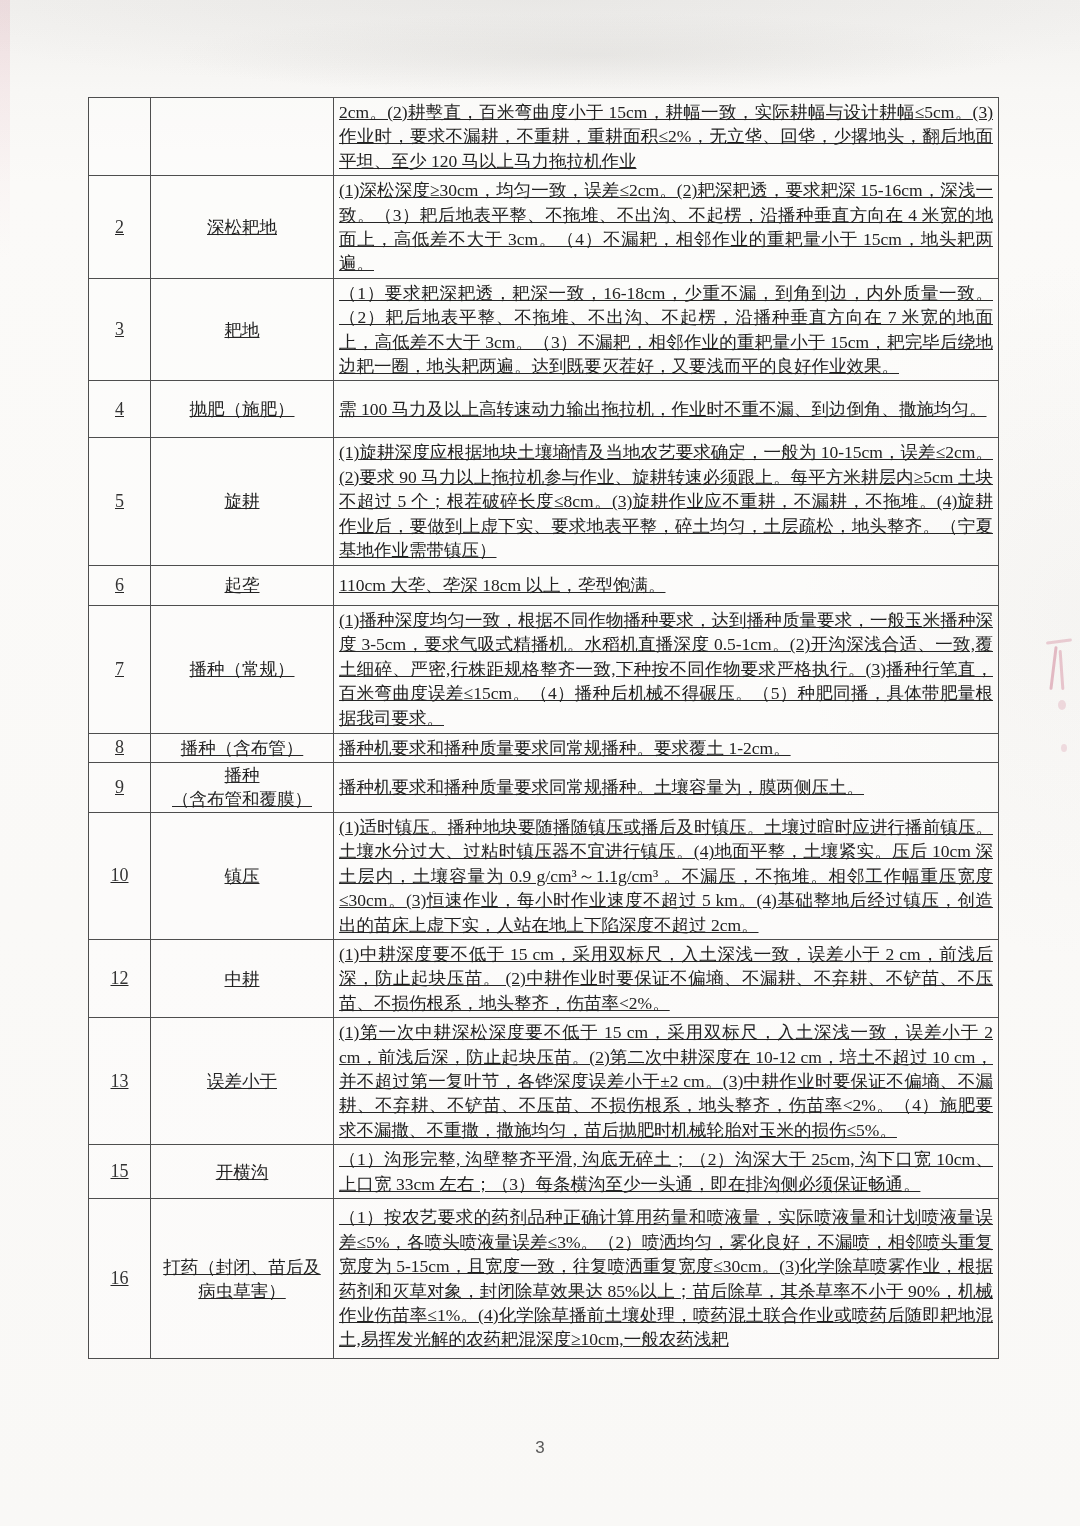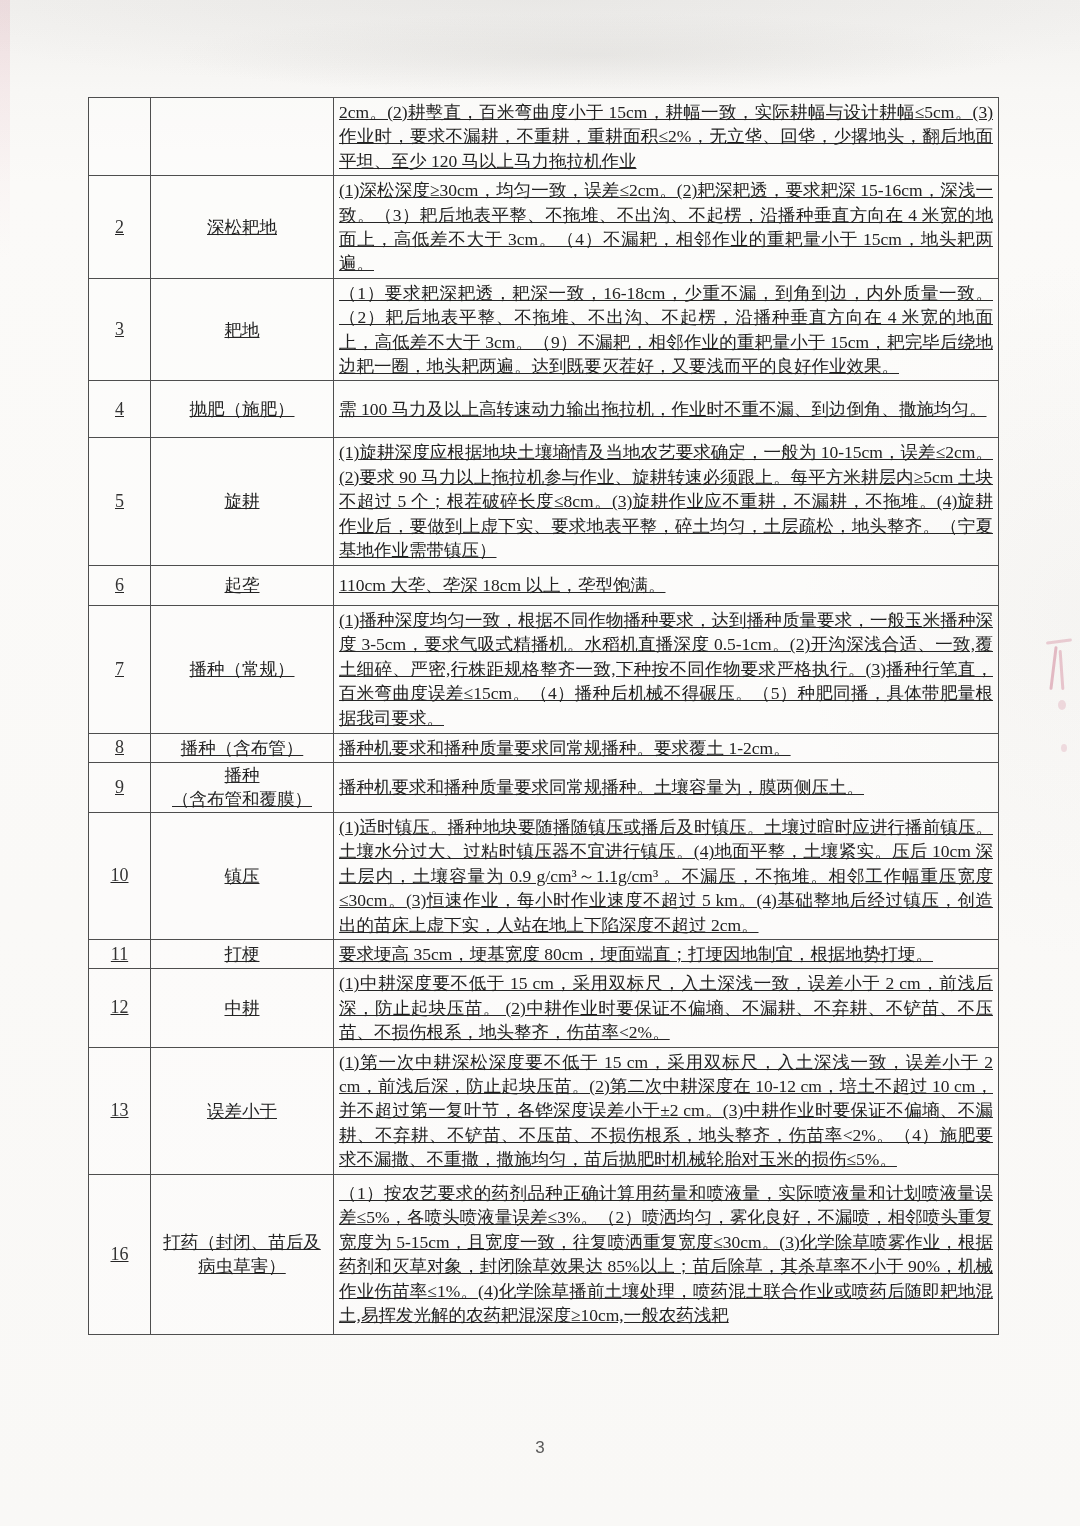--- a/index.html
+++ b/index.html
@@ -99,21 +99,21 @@
         <td class="req">2cm。(2)耕墼直，百米弯曲度小于 15cm，耕幅一致，实际耕幅与设计耕幅≤5cm。(3)作业时，要求不漏耕，不重耕，重耕面积≤2%，无立垡、回垡，少撂地头，翻后地面平坦、至少 120 马以上马力拖拉机作业</td>
       </tr>
       <tr style="height:98px">
         <td class="num">2</td>
         <td class="name">深松耙地</td>
         <td class="req">(1)深松深度≥30cm，均匀一致，误差≤2cm。(2)耙深耙透，要求耙深 15-16cm，深浅一致。（3）耙后地表平整、不拖堆、不出沟、不起楞，沿播种垂直方向在 4 米宽的地面上，高低差不大于 3cm。（4）不漏耙，相邻作业的重耙量小于 15cm，地头耙两遍。</td>
       </tr>
       <tr style="height:100px">
         <td class="num">3</td>
         <td class="name">耙地</td>
-        <td class="req">（1）要求耙深耙透，耙深一致，16-18cm，少重不漏，到角到边，内外质量一致。（2）耙后地表平整、不拖堆、不出沟、不起楞，沿播种垂直方向在 4 米宽的地面上，高低差不大于 3cm。（9）不漏耙，相邻作业的重耙量小于 15cm，耙完毕后绕地边耙一圈，地头耙两遍。达到既要灭茬好，又要浅而平的良好作业效果。</td>
+        <td class="req">（1）要求耙深耙透，耙深一致，16-18cm，少重不漏，到角到边，内外质量一致。（2）耙后地表平整、不拖堆、不出沟、不起楞，沿播种垂直方向在 7 米宽的地面上，高低差不大于 3cm。（3）不漏耙，相邻作业的重耙量小于 15cm，耙完毕后绕地边耙一圈，地头耙两遍。达到既要灭茬好，又要浅而平的良好作业效果。</td>
       </tr>
       <tr style="height:57px">
         <td class="num">4</td>
         <td class="name">抛肥（施肥）</td>
         <td class="req">  需 100 马力及以上高转速动力输出拖拉机，作业时不重不漏、到边倒角、撒施均匀。</td>
       </tr>
       <tr style="height:124px">
         <td class="num">5</td>
         <td class="name">旋耕</td>
         <td class="req">(1)旋耕深度应根据地块土壤墒情及当地农艺要求确定，一般为 10-15cm，误差≤2cm。(2)要求 90 马力以上拖拉机参与作业、旋耕转速必须跟上。每平方米耕层内≥5cm 土块不超过 5 个；根茬破碎长度≤8cm。(3)旋耕作业应不重耕，不漏耕，不拖堆。(4)旋耕作业后，要做到上虚下实、要求地表平整，碎土均匀，土层疏松，地头整齐。（宁夏基地作业需带镇压）</td>
@@ -137,34 +137,34 @@
         <td class="num">9</td>
         <td class="name">播种
 （含布管和覆膜）</td>
         <td class="req">播种机要求和播种质量要求同常规播种。土壤容量为，膜两侧压土。</td>
       </tr>
       <tr style="height:126px">
         <td class="num">10</td>
         <td class="name">镇压</td>
         <td class="req">(1)适时镇压。播种地块要随播随镇压或播后及时镇压。土壤过暄时应进行播前镇压。土壤水分过大、过粘时镇压器不宜进行镇压。(4)地面平整，土壤紧实。压后 10cm 深土层内，土壤容量为 0.9 g/cm³～1.1g/cm³ 。不漏压，不拖堆。相邻工作幅重压宽度≤30cm。(3)恒速作业，每小时作业速度不超过 5 km。(4)基础整地后经过镇压，创造出的苗床上虚下实，人站在地上下陷深度不超过 2cm。</td>
       </tr>
-      <tr style="height:27px">
-        <td class="num">11</td>
-        <td class="name">打梗</td>
-        <td class="req">要求埂高 35cm，埂基宽度 80cm，埂面端直；打埂因地制宜，根据地势打埂。</td>
-      </tr>
       <tr style="height:76px">
         <td class="num">12</td>
         <td class="name">中耕</td>
         <td class="req">(1)中耕深度要不低于 15 cm，采用双标尺，入土深浅一致，误差小于 2 cm，前浅后深，防止起块压苗。 (2)中耕作业时要保证不偏墒、不漏耕、不弃耕、不铲苗、不压苗、不损伤根系，地头整齐，伤苗率&lt;2%。</td>
       </tr>
       <tr style="height:126px">
         <td class="num">13</td>
         <td class="name">误差小于</td>
         <td class="req">(1)第一次中耕深松深度要不低于 15 cm，采用双标尺，入土深浅一致，误差小于 2 cm，前浅后深，防止起块压苗。(2)第二次中耕深度在 10-12 cm，培土不超过 10 cm，并不超过第一复叶节，各铧深度误差小于±2 cm。(3)中耕作业时要保证不偏墒、不漏耕、不弃耕、不铲苗、不压苗、不损伤根系，地头整齐，伤苗率&lt;2%。（4）施肥要求不漏撒、不重撒，撒施均匀，苗后抛肥时机械轮胎对玉米的损伤≤5%。</td>
+      </tr>
+      <tr style="height:50px">
+        <td class="num">15</td>
+        <td class="name">开横沟</td>
+        <td class="req">（1）沟形完整, 沟壁整齐平滑, 沟底无碎土；（2）沟深大于 25cm, 沟下口宽 10cm、上口宽 33cm 左右；（3）每条横沟至少一头通，即在排沟侧必须保证畅通。</td>
       </tr>
       <tr style="height:160px">
         <td class="num">16</td>
         <td class="name">打药（封闭、苗后及病虫草害）</td>
         <td class="req">（1）按农艺要求的药剂品种正确计算用药量和喷液量，实际喷液量和计划喷液量误差≤5%，各喷头喷液量误差≤3%。（2）喷洒均匀，雾化良好，不漏喷，相邻喷头重复宽度为 5-15cm，且宽度一致，往复喷洒重复宽度≤30cm。(3)化学除草喷雾作业，根据药剂和灭草对象，封闭除草效果达 85%以上；苗后除草，其杀草率不小于 90%，机械作业伤苗率≤1%。(4)化学除草播前土壤处理，喷药混土联合作业或喷药后随即耙地混土,易挥发光解的农药耙混深度≥10cm,一般农药浅耙</td>
       </tr>
     </tbody>
   </table>
 
   <div class="page-number">3</div>

